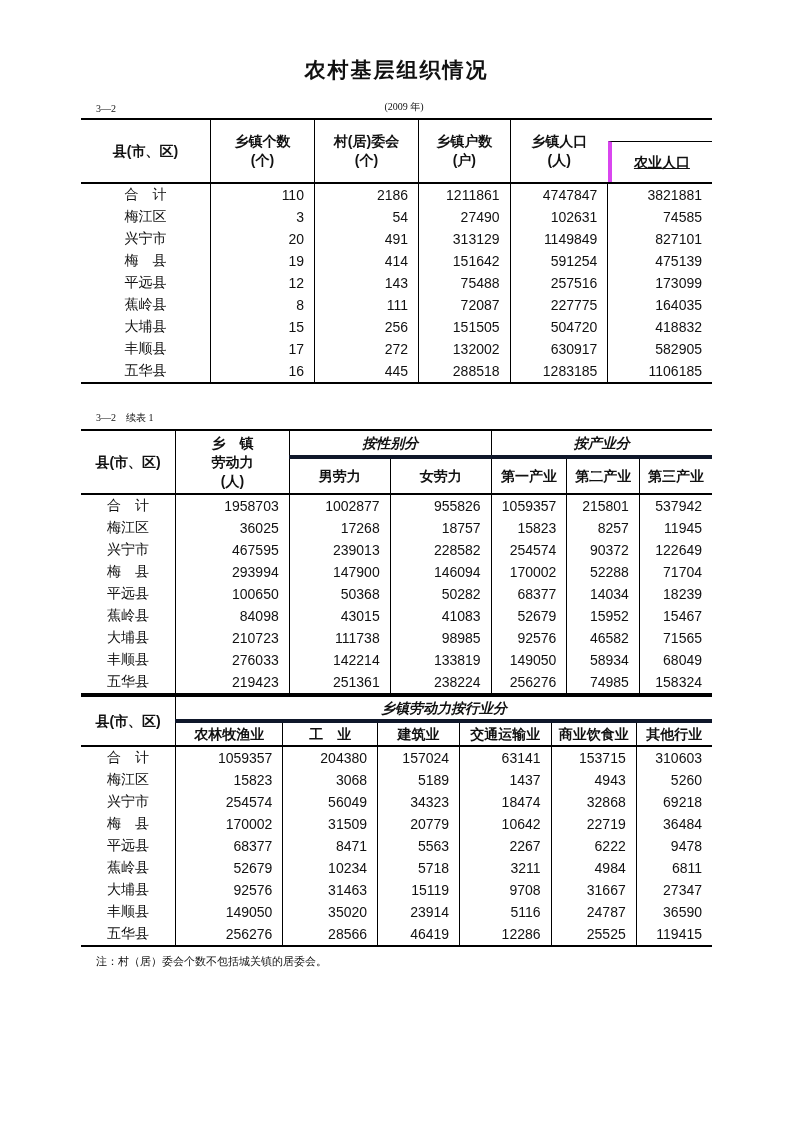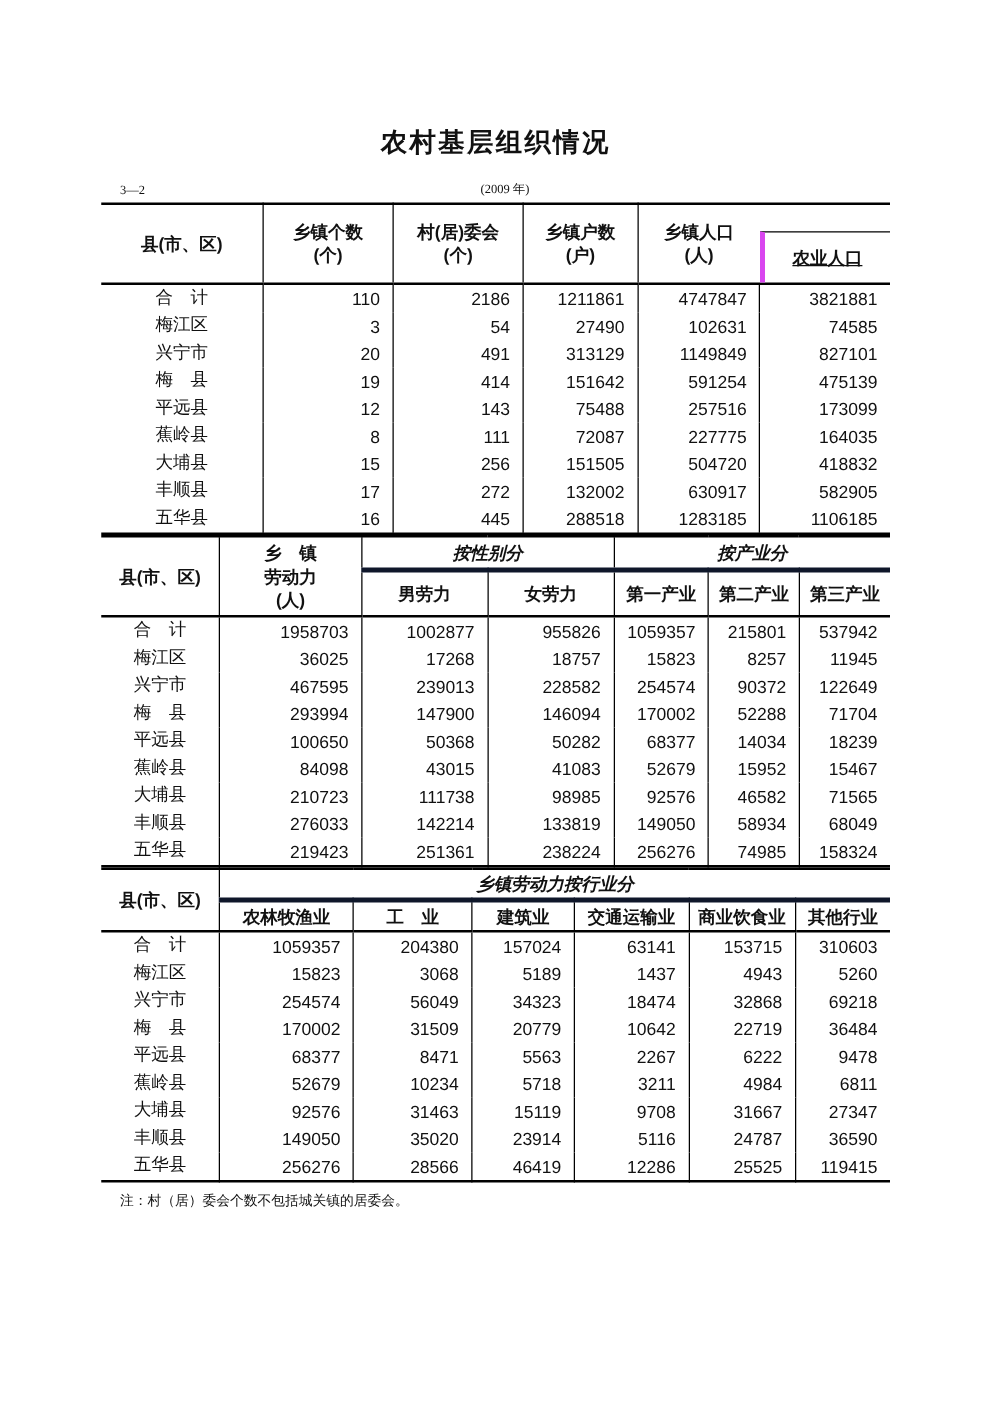--- a/index.html
+++ b/index.html
@@ -6,21 +6,21 @@
   html, body { margin: 0; padding: 0; }
   body {
     width: 793px; height: 1122px;
     background: #ffffff;
     font-family: "Liberation Serif", "DejaVu Serif", serif;
     color: #111111;
   }
   .page {
     position: relative;
     width: 793px; height: 1122px;
-    padding: 100px 81px 0 81px;
+    padding: 56px 81px 0 81px;
     background: #ffffff;
     overflow: hidden;
   }
   .title {
     margin: 0 0 16px 0;
     text-align: center;
     font-family: "Liberation Sans", "DejaVu Sans", sans-serif;
     font-weight: bold;
     font-size: 21px;
     letter-spacing: 2px;
@@ -197,20 +197,25 @@
           <td class="first rname">五华县</td>
           <td class="num">16</td>
           <td class="num">445</td>
           <td class="num">288518</td>
           <td class="num">1283185</td>
           <td class="num">1106185</td>
         </tr>
       </tbody>
   </table>
 
+  <div class="caption later">
+    <span class="lbl">3—2　续表 1</span>
+    <span></span>
+    <span></span>
+  </div>
 
   <table class="stat t2">
     <colgroup>
       <col style="width:15%">
         <col style="width:18%">
         <col style="width:16%">
         <col style="width:16%">
       <col style="width:12%">
         <col style="width:11.5%">
         <col style="width:11.5%">

